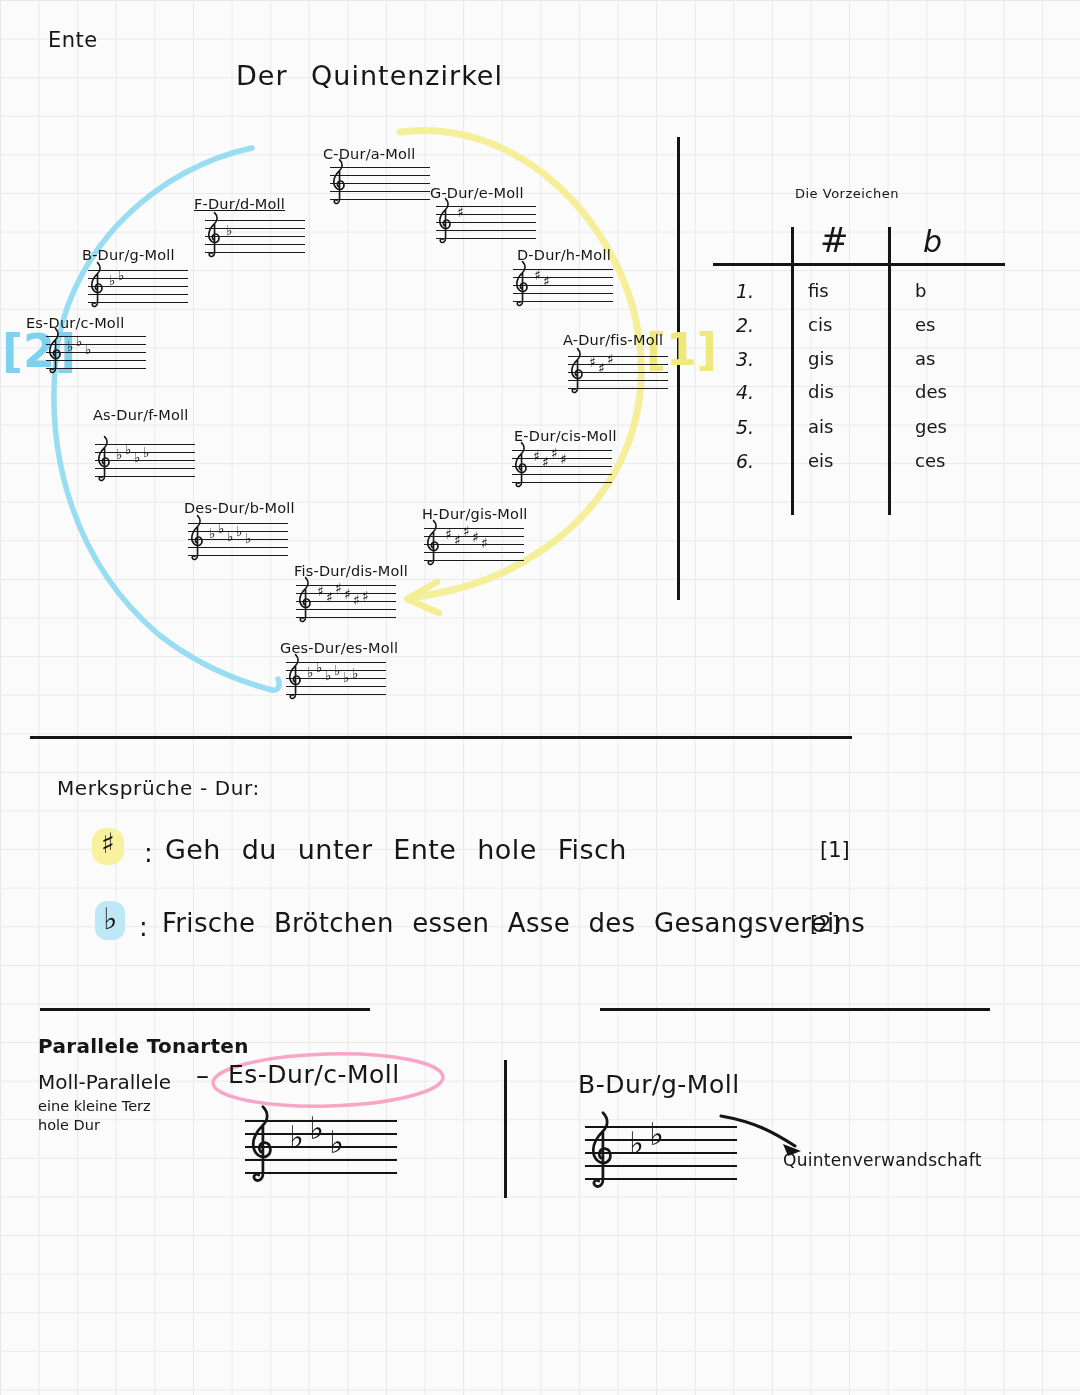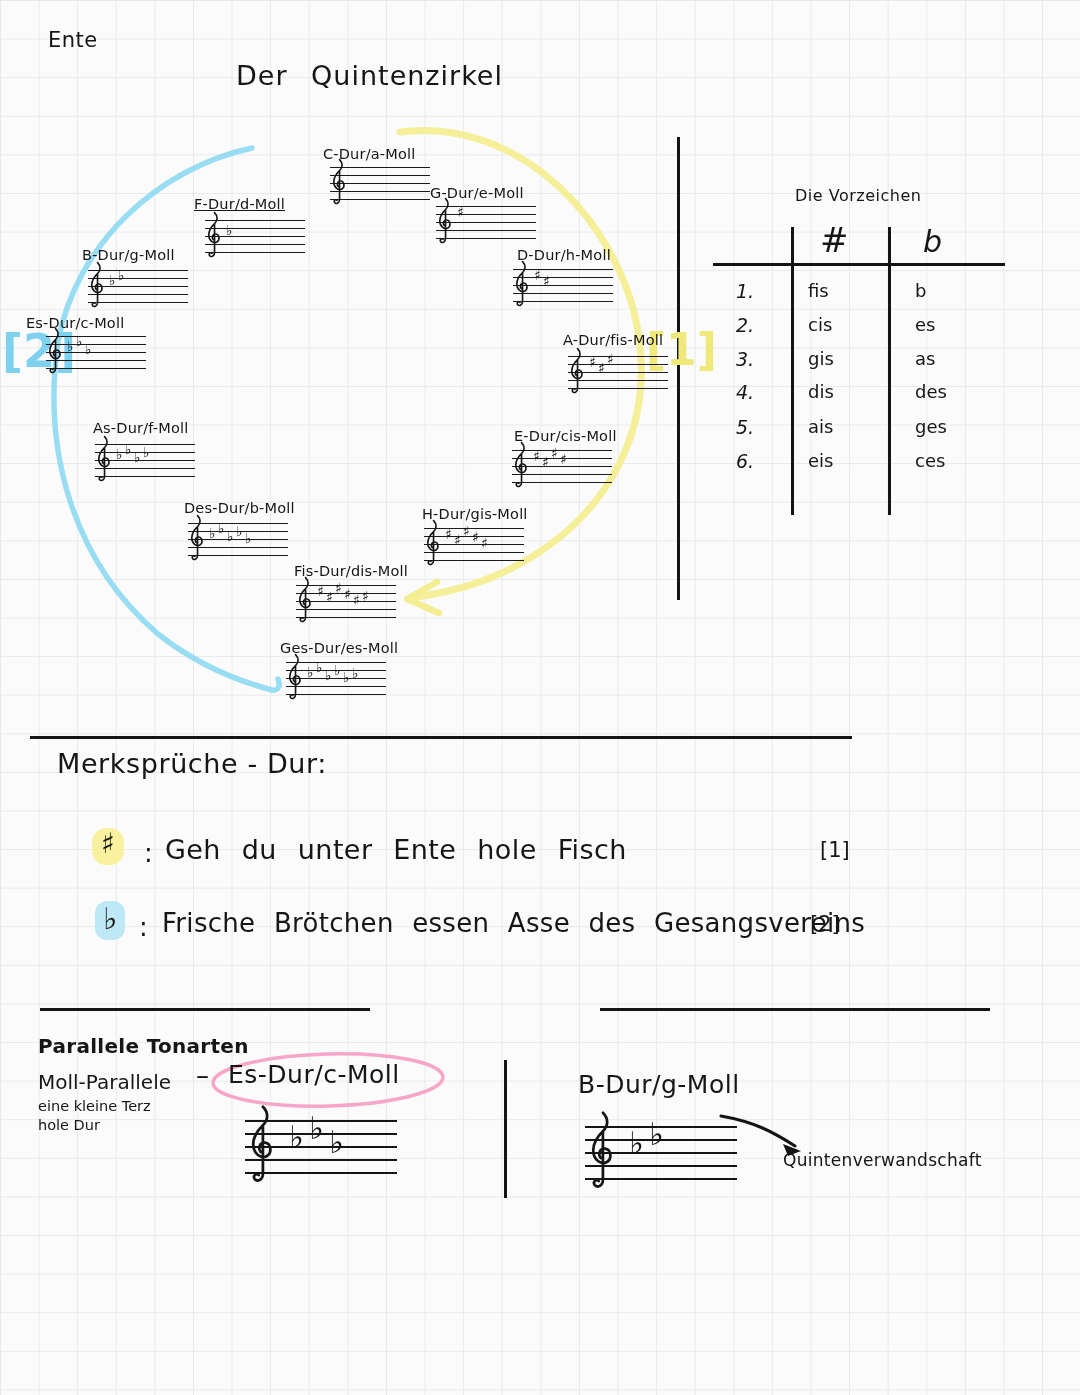--- a/index.html
+++ b/index.html
@@ -32,36 +32,36 @@
   .staff-box.big .acc{width:20px;font-size:31px}
   
   .vline{position:absolute;width:2.5px;background:#141414}
   .hline{position:absolute;height:2.5px;background:#141414}
   .divider-circle{left:677px;top:137px;height:463px}
   .rule-main{left:30px;top:736px;width:822px}
   .rule-bl{left:40px;top:1008px;width:330px}
   .rule-br{left:600px;top:1008px;width:390px}
   .divider-parallel{left:504px;top:1060px;height:138px}
   
-  .voz-title{left:795px;top:186px;font-size:16px;letter-spacing:.5px}
+  .voz-title{left:795px;top:186px;font-size:13px;letter-spacing:.5px}
   .voz-colsharp{left:820px;top:220px;font-size:34px}
   .voz-colflat{left:923px;top:224px;font-size:30px;font-style:italic}
   .voz-hline{left:713px;top:263px;width:292px}
   .voz-v1{left:791px;top:227px;height:288px}
   .voz-v2{left:888px;top:227px;height:288px}
   .voz-row{position:absolute;left:712px;width:300px;height:26px}
   .voz-row span{position:absolute;white-space:nowrap}
   .voz-n{left:24px;font-size:19px;font-style:italic}
   .voz-sharp{left:96px;font-size:18px}
   .voz-flat{left:203px;font-size:18px}
   
   .blue-ref{left:2px;top:324px;font-size:46px;color:#7fd2ef;font-weight:bold;z-index:1}
   .yellow-ref{left:646px;top:324px;font-size:44px;color:#efe87a;font-weight:bold;z-index:1}
   
-  .merk-heading{left:57px;top:748px;font-size:27px;letter-spacing:.6px}
+  .merk-heading{left:57px;top:776px;font-size:20px;letter-spacing:.6px}
   .merk-sym{z-index:2;line-height:1.1}
   .hl-yellow{background:#f8f2a0;border-radius:14px;padding:1px 9px 5px}
   .hl-blue{background:#bfe8f6;border-radius:12px;padding:1px 8px 5px}
   .sym0{left:92px;top:828px;font-size:28px}
   .colon0{left:144px;top:838px;font-size:26px}
   .text0{left:165px;top:834px;font-size:27px;word-spacing:12px;letter-spacing:.4px}
   .ref0{left:820px;top:838px;font-size:21px}
   .sym1{left:95px;top:901px;font-size:30px}
   .colon1{left:139px;top:912px;font-size:26px}
   .text1{left:162px;top:908px;font-size:26px;word-spacing:10px;letter-spacing:.3px}
@@ -190,21 +190,21 @@
         <path d="M8.5 1.5 C11.6 4.6 11.6 8.6 8.5 11.6 C5 15 3.2 18.3 3.2 22.1 C3.2 27.3 7.6 30.3 10.7 28.5 C13.7 26.7 12.9 21.6 9.7 21.2 C7 20.9 5.5 23.9 7.3 26.3 M8.5 11.6 L8.5 38.2 C8.5 41.7 5.2 42.8 3.9 40.9 C2.9 39.3 4.7 37.7 6.2 38.9" fill="none" stroke="#161616" stroke-width="1.5" stroke-linecap="round"></path>
       </svg>
       <span class="accs">
         <span class="acc" style="transform:translateY(8px)">♭</span>
         <span class="acc" style="transform:translateY(3px)">♭</span>
         <span class="acc" style="transform:translateY(11px)">♭</span>
         <span class="acc" style="transform:translateY(6px)">♭</span>
         <span class="acc" style="transform:translateY(13px)">♭</span>
       </span>
     </div>
-    <div class="staff-label" style="left: 93px; top: 420px;">As-Dur/f-Moll</div>
+    <div class="staff-label" style="left: 93px; top: 407px;">As-Dur/f-Moll</div>
     <div class="staff-box" style="left: 95px; top: 444px;">
       <svg class="clef" viewBox="0 0 16 46" preserveAspectRatio="xMidYMid meet">
         <path d="M8.5 1.5 C11.6 4.6 11.6 8.6 8.5 11.6 C5 15 3.2 18.3 3.2 22.1 C3.2 27.3 7.6 30.3 10.7 28.5 C13.7 26.7 12.9 21.6 9.7 21.2 C7 20.9 5.5 23.9 7.3 26.3 M8.5 11.6 L8.5 38.2 C8.5 41.7 5.2 42.8 3.9 40.9 C2.9 39.3 4.7 37.7 6.2 38.9" fill="none" stroke="#161616" stroke-width="1.5" stroke-linecap="round"></path>
       </svg>
       <span class="accs">
         <span class="acc" style="transform:translateY(8px)">♭</span>
         <span class="acc" style="transform:translateY(3px)">♭</span>
         <span class="acc" style="transform:translateY(11px)">♭</span>
         <span class="acc" style="transform:translateY(6px)">♭</span>
       </span>

